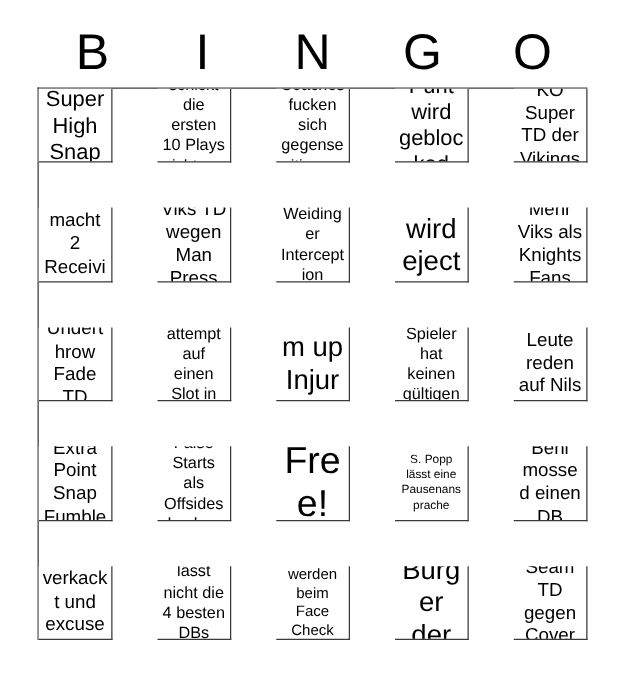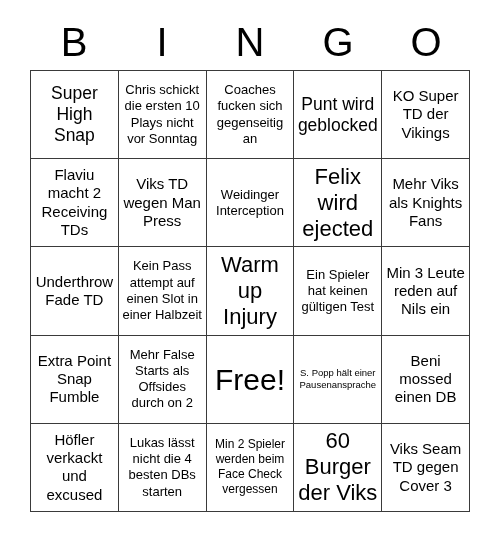--- a/index.html
+++ b/index.html
@@ -52,20 +52,21 @@
     top: 70px;
     width: 440px;
     height: 442px;
     display: grid;
     grid-template-columns: repeat(5, 1fr);
     grid-template-rows: repeat(5, 1fr);
     border-top: 1px solid #3a3a3a;
     border-left: 1px solid #3a3a3a;
     box-sizing: border-box;
     background: #ffffff;
+    gap: 36px;
   }
 
   .bingo-cell {
     border-right: 1px solid #3a3a3a;
     border-bottom: 1px solid #3a3a3a;
     box-sizing: border-box;
     display: flex;
     align-items: center;
     justify-content: center;
     text-align: center;
@@ -156,21 +157,21 @@
       <div class="bingo-cell">
         <span class="cell-text fs-md">Extra Point Snap Fumble</span>
       </div>
       <div class="bingo-cell">
         <span class="cell-text fs-sm">Mehr False Starts als Offsides durch on 2</span>
       </div>
       <div class="bingo-cell">
         <span class="cell-text fs-xxl">Free!</span>
       </div>
       <div class="bingo-cell">
-        <span class="cell-text fs-xxs">S. Popp hält einer Pausenansprache</span>
+        <span class="cell-text fs-xxs">S. Popp lässt eine Pausenansprache</span>
       </div>
       <div class="bingo-cell">
         <span class="cell-text fs-md">Beni mossed einen DB</span>
       </div>
       <div class="bingo-cell">
         <span class="cell-text fs-md">Höfler verkackt und excused</span>
       </div>
       <div class="bingo-cell">
         <span class="cell-text fs-sm">Lukas lässt nicht die 4 besten DBs starten</span>
       </div>

